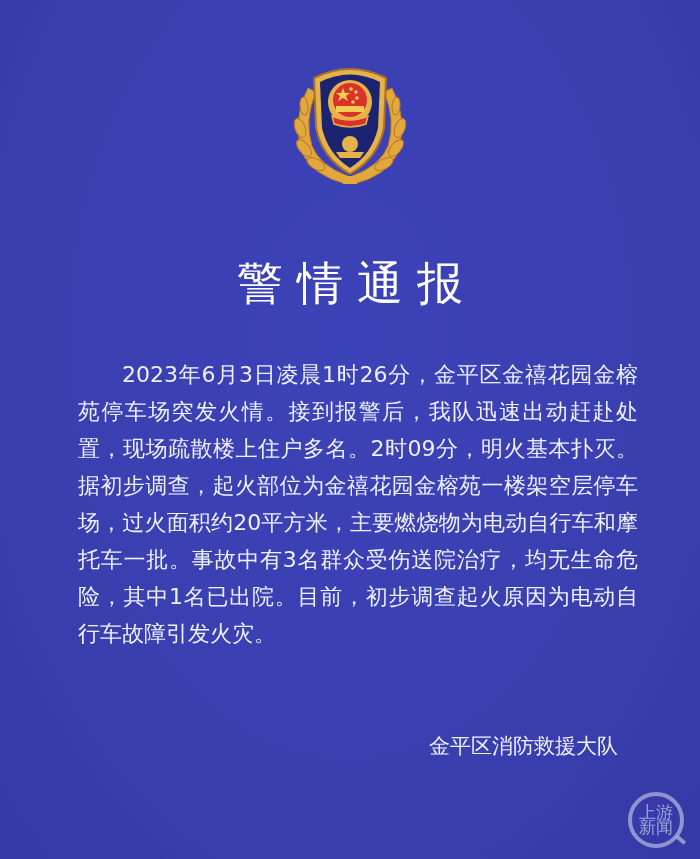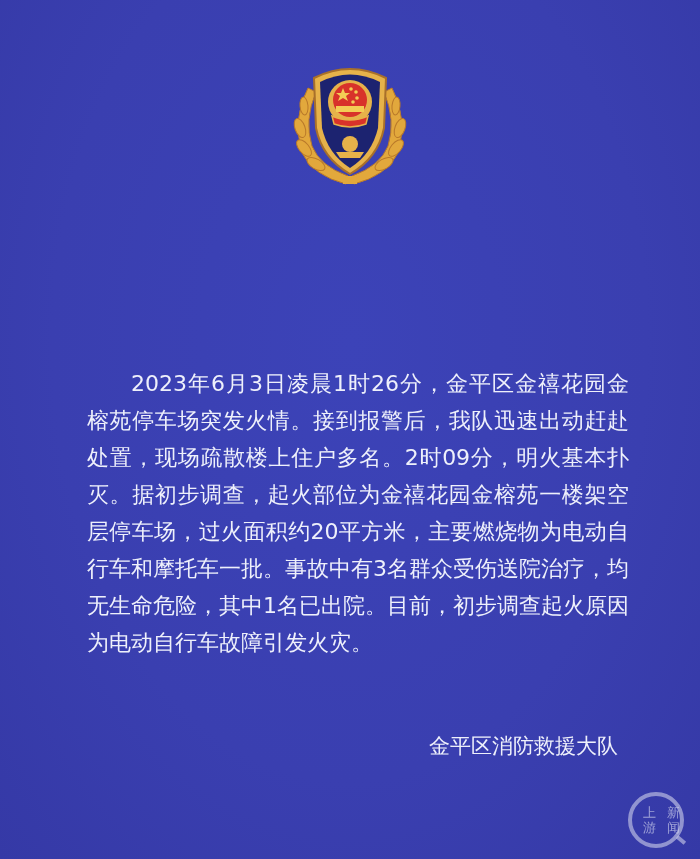--- a/index.html
+++ b/index.html
@@ -21,33 +21,33 @@
       position: absolute; top: 222px; left: 0; width: 700px;
       text-align: center; font-size: 46px; letter-spacing: 14px;
       color: #ffffff; font-weight: normal;
       padding-left: 14px; box-sizing: border-box;
     }
     .body-text {
       position: absolute; left: 78px; top: 356px; width: 560px;
       font-size: 22px; line-height: 37px; color: #eef0fb;
       text-align: justify;
     }
-    .body-text p { margin: 9px; text-indent: 44px; }
+    .body-text p { margin: 0; text-indent: 44px; }
     .signature {
       position: absolute; left: 398px; top: 728px; width: 220px;
       font-size: 21px; line-height: 36px; color: #eef0fb;
     }
     .sig-org { display: block; text-align: right; }
     .sig-date { display: block; padding-left: 30px; }
     .watermark {
       position: absolute; left: 628px; top: 792px; width: 56px; height: 56px;
       border: 4px solid rgba(220,222,240,0.55); border-radius: 50%;
       box-sizing: border-box;
-      display: flex; flex-direction: row; align-items: center; justify-content: center;
-      color: rgba(225,227,245,0.6); font-size: 13px; line-height: 15px; text-align: right;
+      display: flex; flex-direction: column; align-items: center; justify-content: center;
+      color: rgba(225,227,245,0.6); font-size: 17px; line-height: 15px;
     }
     .watermark::after {
       content: ""; position: absolute; right: -6px; bottom: 2px;
       width: 10px; height: 4px; background: rgba(220,222,240,0.55);
       transform: rotate(40deg);
     }
   </style>
 </head>
 <body>
 
@@ -81,20 +81,21 @@
       <circle cx="65" cy="44" r="1.8" fill="#f3cc55"></circle>
       <rect x="48" y="48" width="28" height="6" fill="#f3cc55"></rect>
       <path d="M44 58 Q62 66 80 58 L78 66 Q62 72 46 66 Z" fill="#d8322a" stroke="#e6b24a" stroke-width="1.5"></path>
 
       <circle cx="62" cy="86" r="8" fill="#e6b24a"></circle>
       <path d="M48 94 L76 94 L72 100 L52 100 Z" fill="#e6b24a"></path>
       <rect x="55" y="118" width="14" height="8" fill="#e2a83c"></rect>
     </svg>
   </div>
 
+  <h1 class="title">警情通报</h1>
 
   <div class="body-text">
     <p>2023年6月3日凌晨1时26分，金平区金禧花园金榕苑停车场突发火情。接到报警后，我队迅速出动赶赴处置，现场疏散楼上住户多名。2时09分，明火基本扑灭。据初步调查，起火部位为金禧花园金榕苑一楼架空层停车场，过火面积约20平方米，主要燃烧物为电动自行车和摩托车一批。事故中有3名群众受伤送院治疗，均无生命危险，其中1名已出院。目前，初步调查起火原因为电动自行车故障引发火灾。</p>
   </div>
 
   <div class="signature">
     <span class="sig-org">金平区消防救援大队</span>
   </div>
 
   <div class="watermark">

